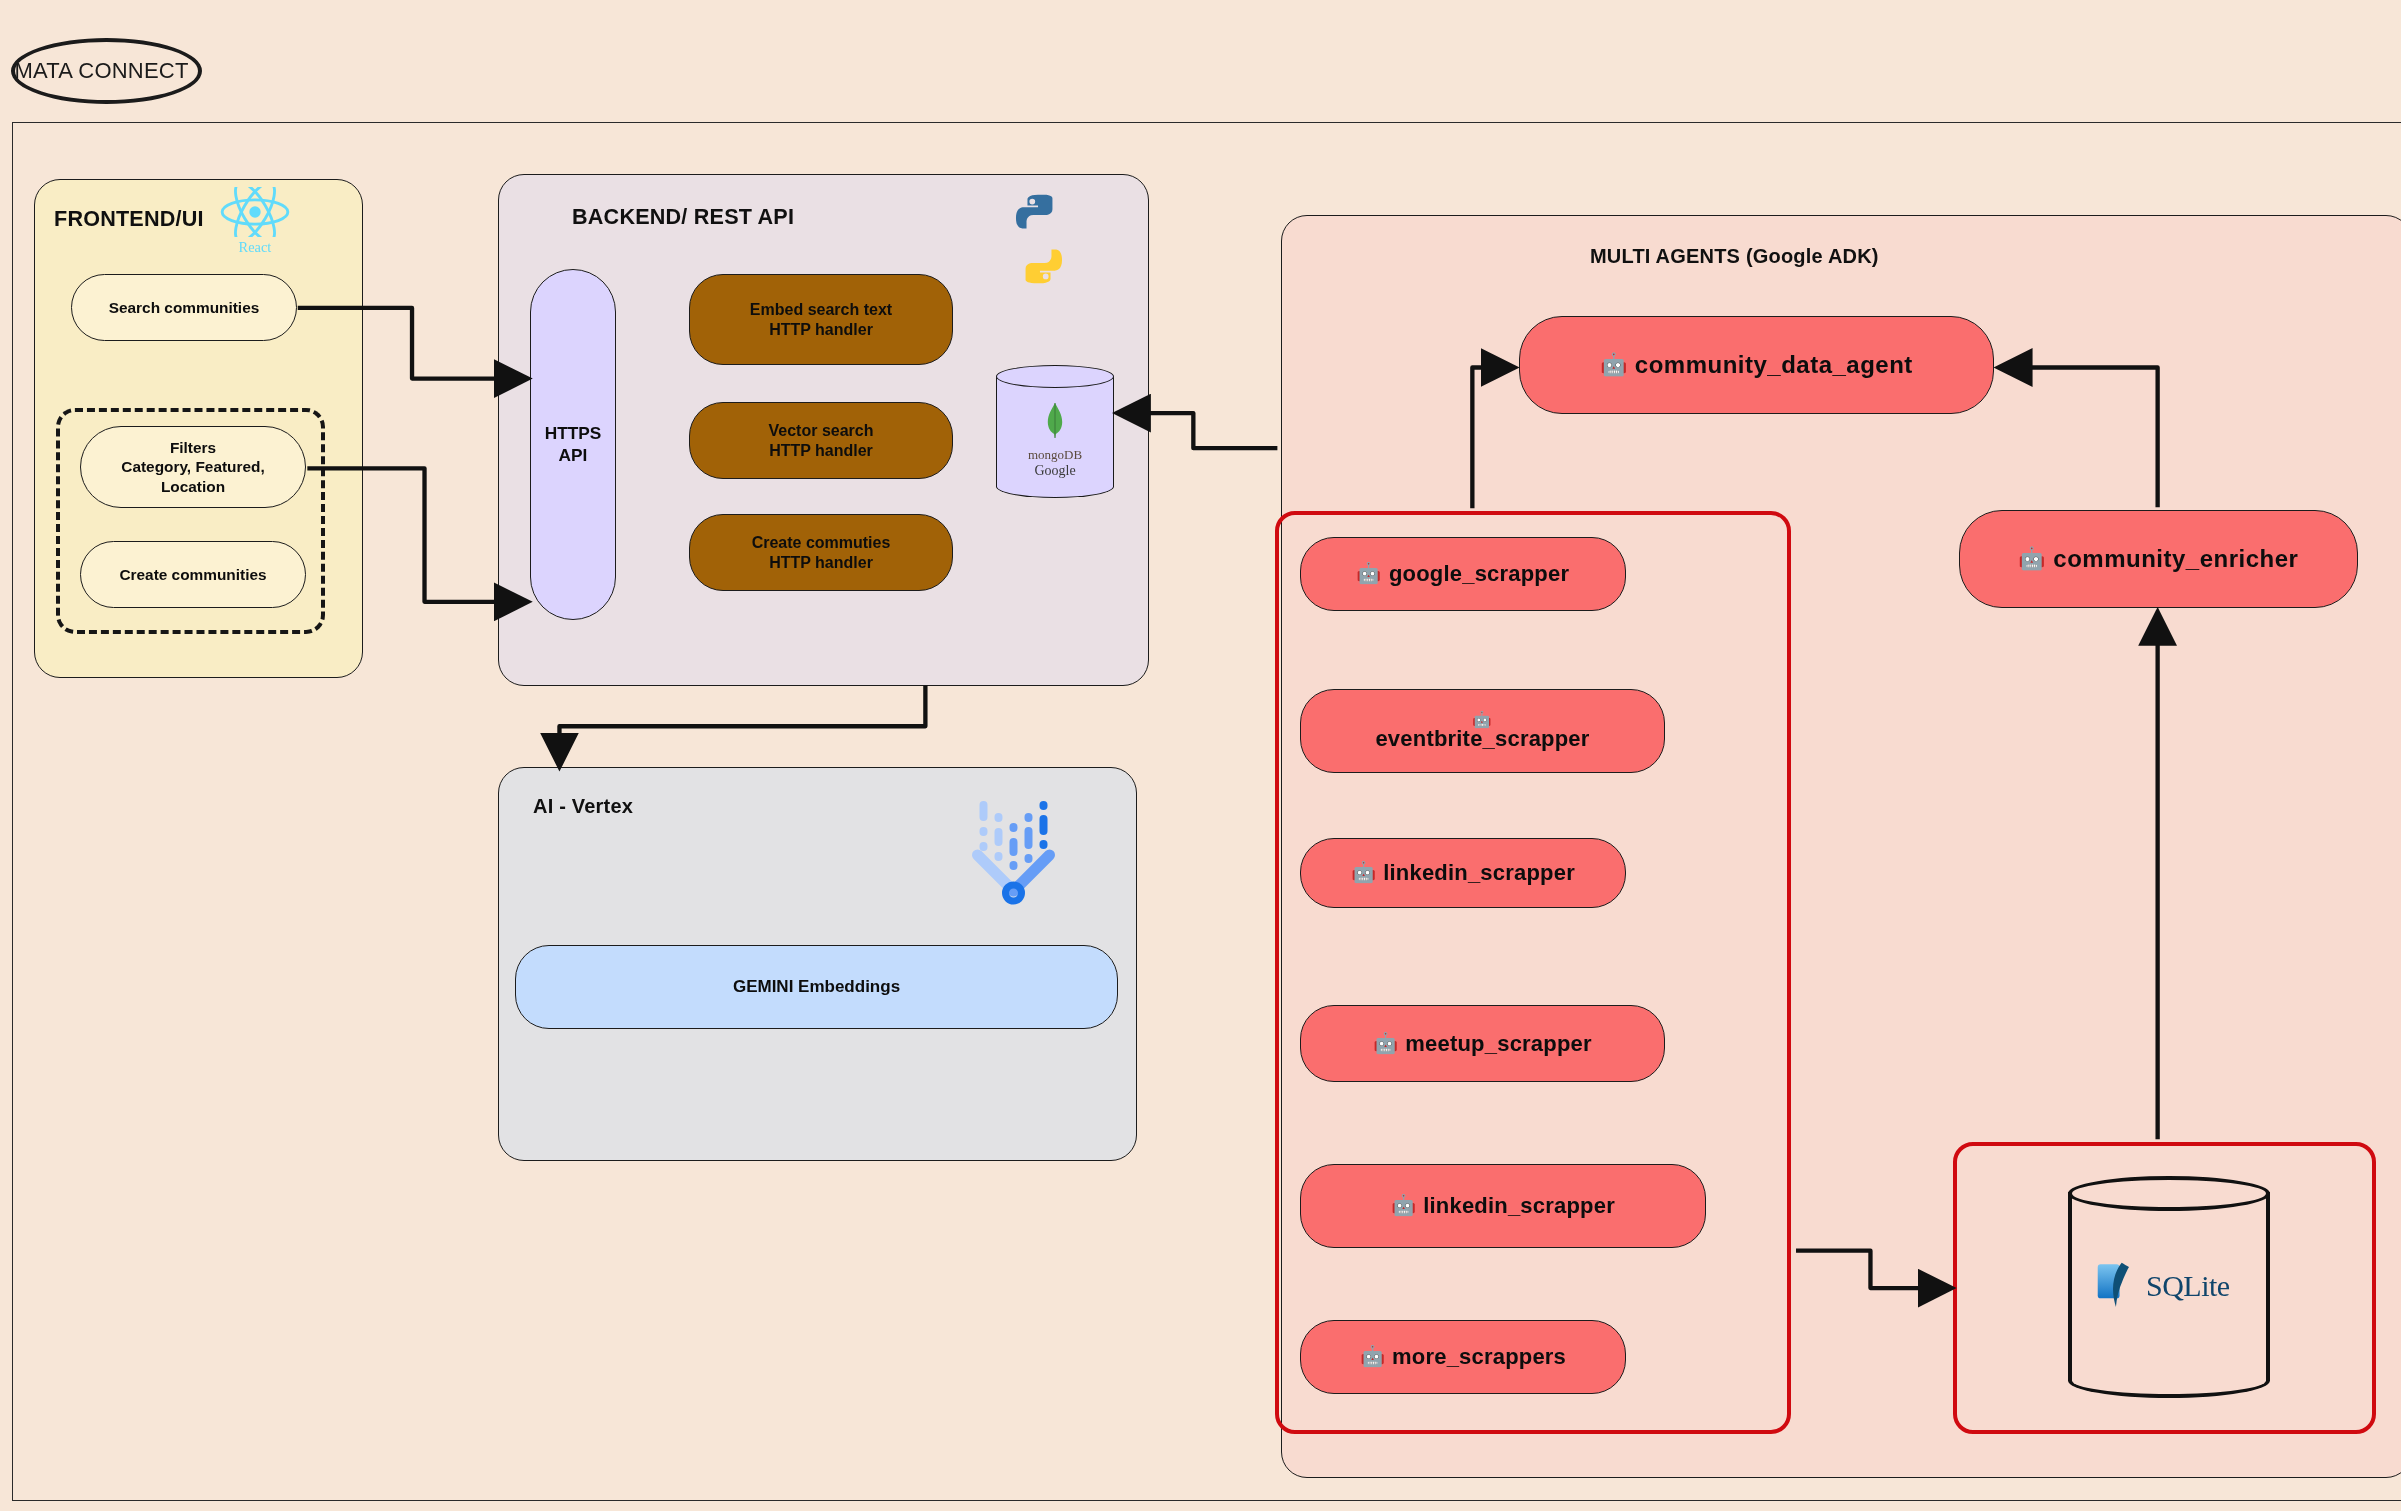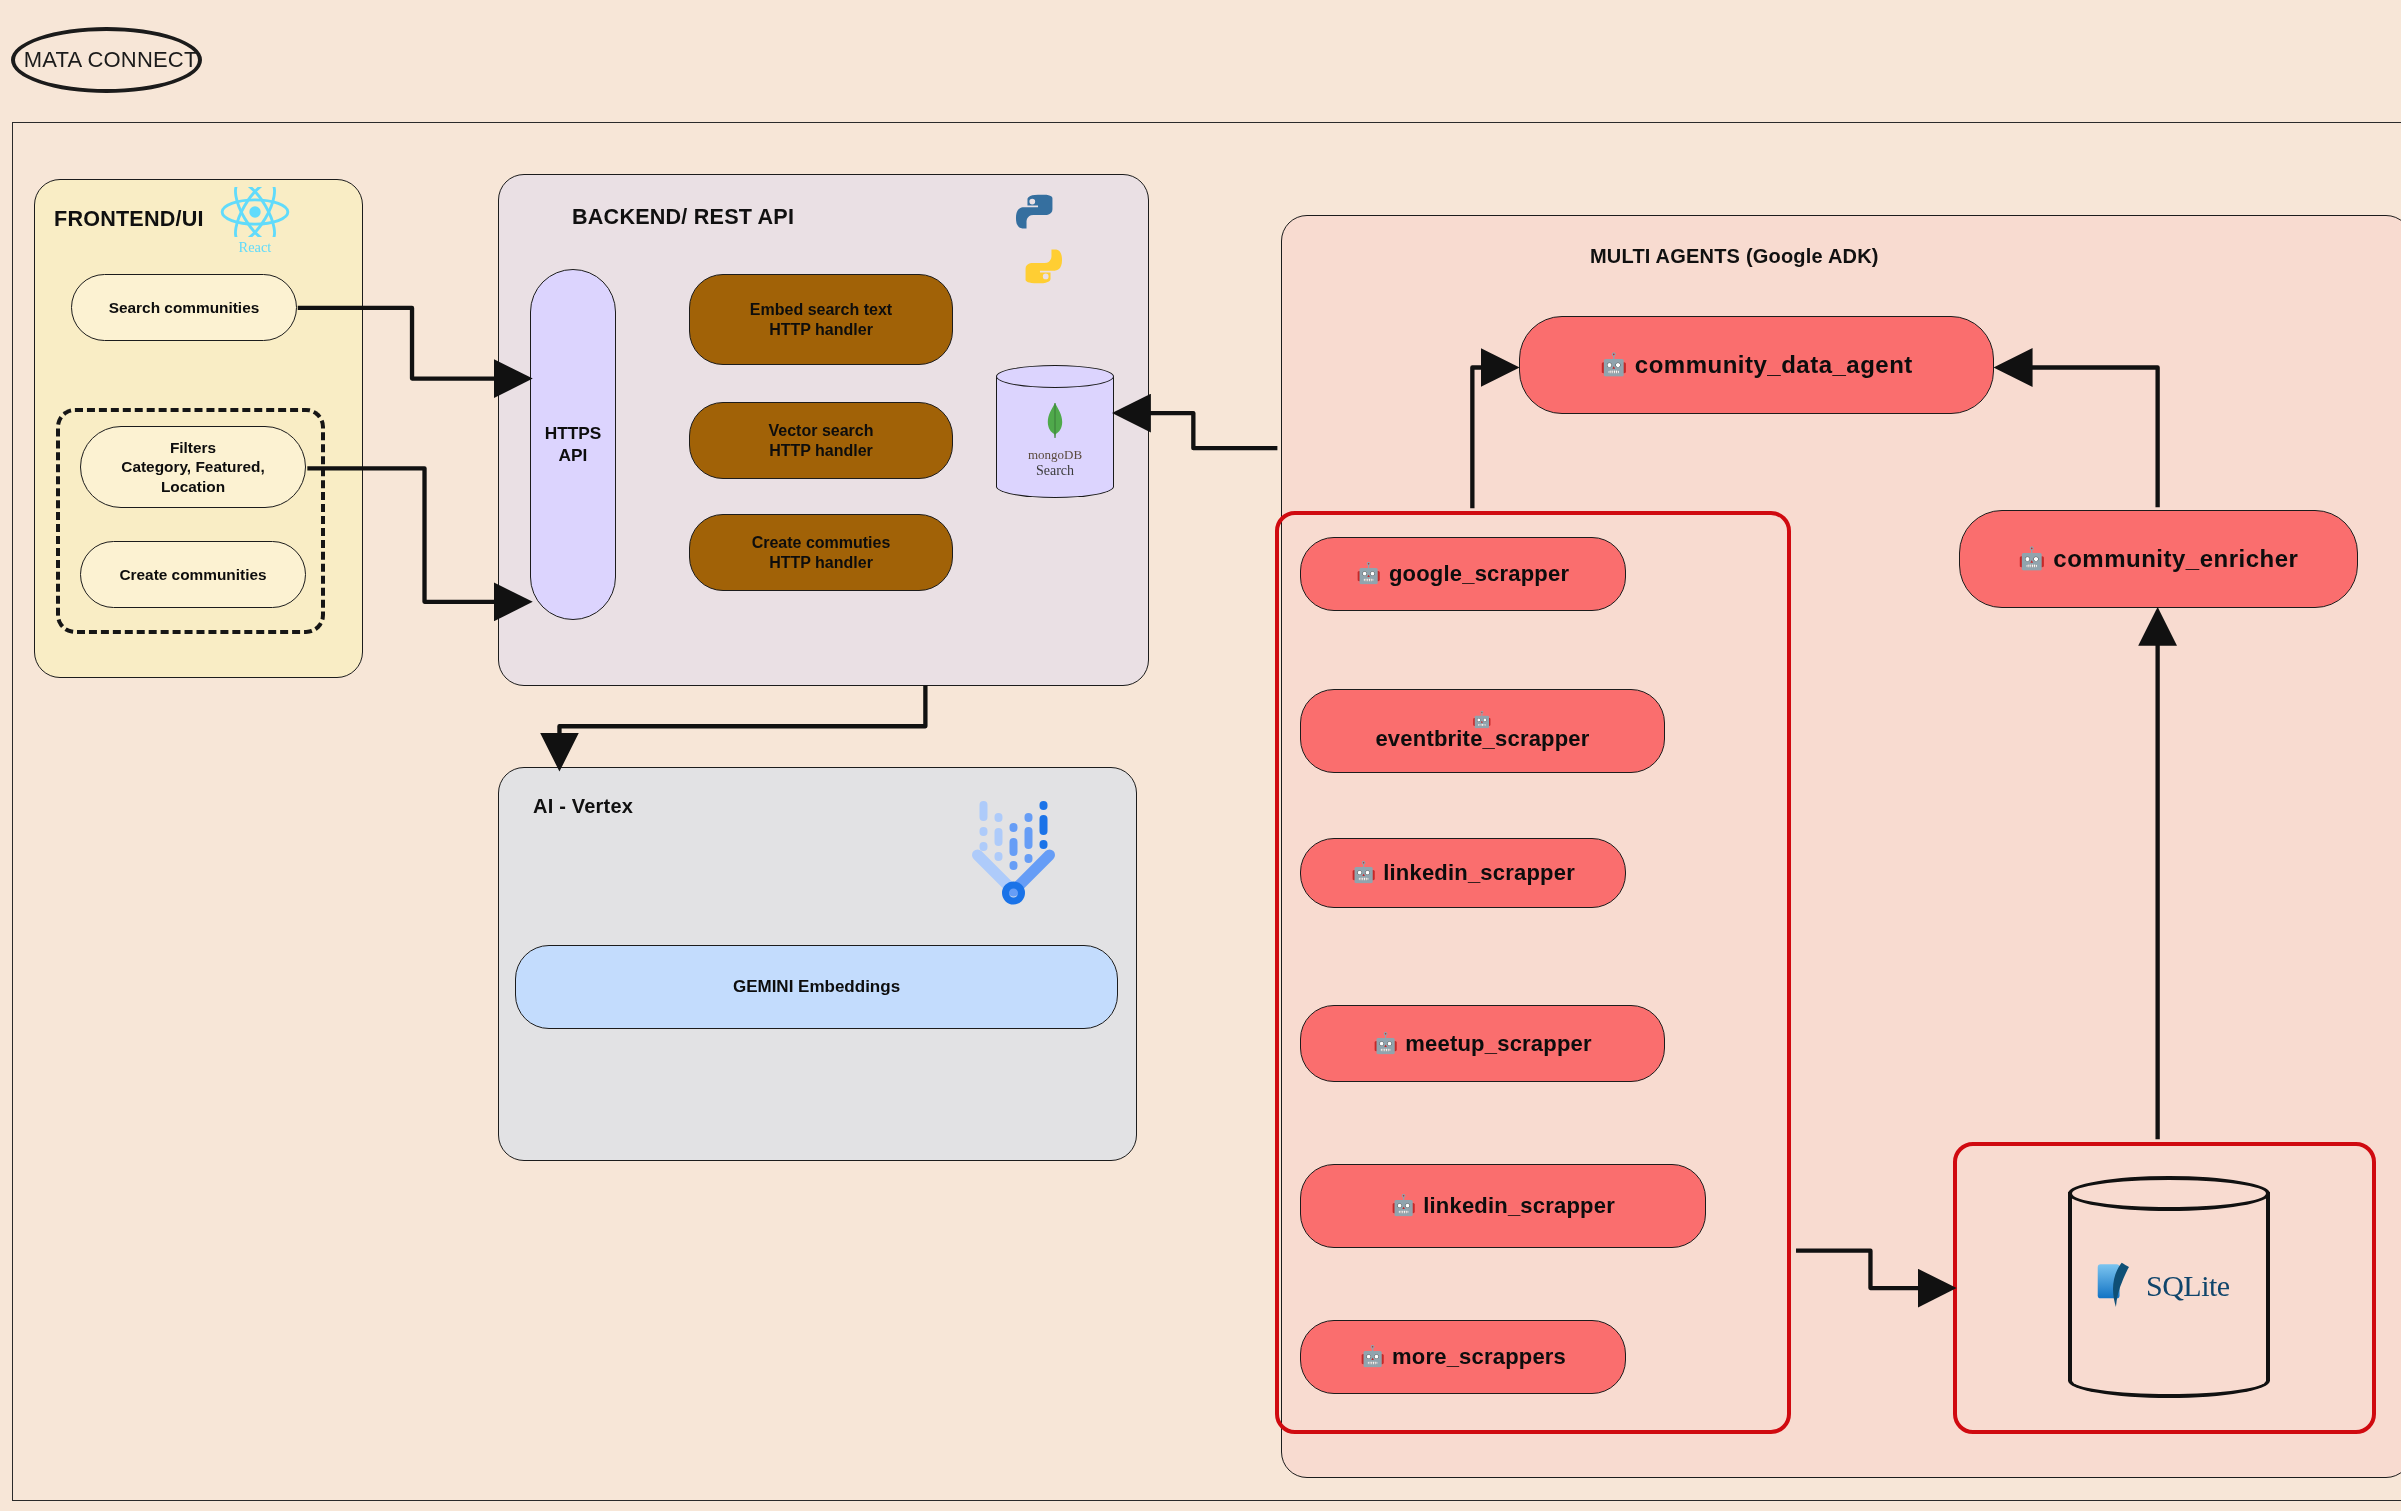--- a/index.html
+++ b/index.html
@@ -1,23 +1,23 @@
 <!DOCTYPE html>
 <html style="font-size:7.7px"><head>
 <meta charset="utf-8">
 <style>
   html,body{margin:0;padding:0;background:#F7E6D7;}
   body{font-family:"Liberation Sans",sans-serif;}
   #canvas{position:relative;width:2440px;height:1512px;background:#F7E6D7;overflow:hidden;}
 
   
   .title-ellipse{
-    position:absolute;left:10.6px;top:27px;width:183px;height:58px;
+    position:absolute;left:10.6px;top:38px;width:183px;height:58px;
     border:4.3px solid #1b1b1b;border-radius:50%;
-    display:flex;align-items:center;justify-content:flex-end;
+    display:flex;align-items:center;justify-content:flex-start;
     background:transparent;
   }
   .title-ellipse span{font-size:22px;letter-spacing:0.2px;color:#1b1b1b;
     font-family:"Liberation Sans",sans-serif;font-weight:400;}
 
   
   .outer-frame{
     position:absolute;left:11.5px;top:122px;width:2418px;height:1377px;
     border:1.9px solid #2a2a2a;background:transparent;
   }
@@ -182,21 +182,21 @@
 
   <div id="mongo-cyl">
     <div class="cyl-body"></div>
     <div class="cyl-bottom"></div>
     <div class="cyl-top"></div>
     <svg style="position:absolute;left:47px;top:37px;" width="24" height="37" viewBox="0 0 30 46" aria-hidden="true">
       <path d="M15 1C11 9 6 15 6 25c0 8 4 13 8 15l1 5 1-5c4-2 8-7 8-15C24 15 19 9 15 1z" fill="#4FA94B"></path>
       <path d="M15 1c0 10 0 31 0 44" stroke="#3A7D38" stroke-width="1.3" fill="none"></path>
     </svg>
     <div class="mg-name">mongoDB</div>
-    <div class="mg-sub">Search</div>
+    <div class="mg-sub">Google</div>
   </div>
 
   <div class="panel" id="vertex-panel"></div>
   <div class="panel-title" id="vertex-title">AI - Vertex</div>
 
   <div id="vertex-logo">
     <svg width="103" height="110" viewBox="0 0 100 110" aria-hidden="true">
       <g fill="#AECBFA">
         <rect x="8" y="4" width="8" height="20" rx="4"></rect>
         <rect x="8" y="30" width="8" height="9" rx="4"></rect>

